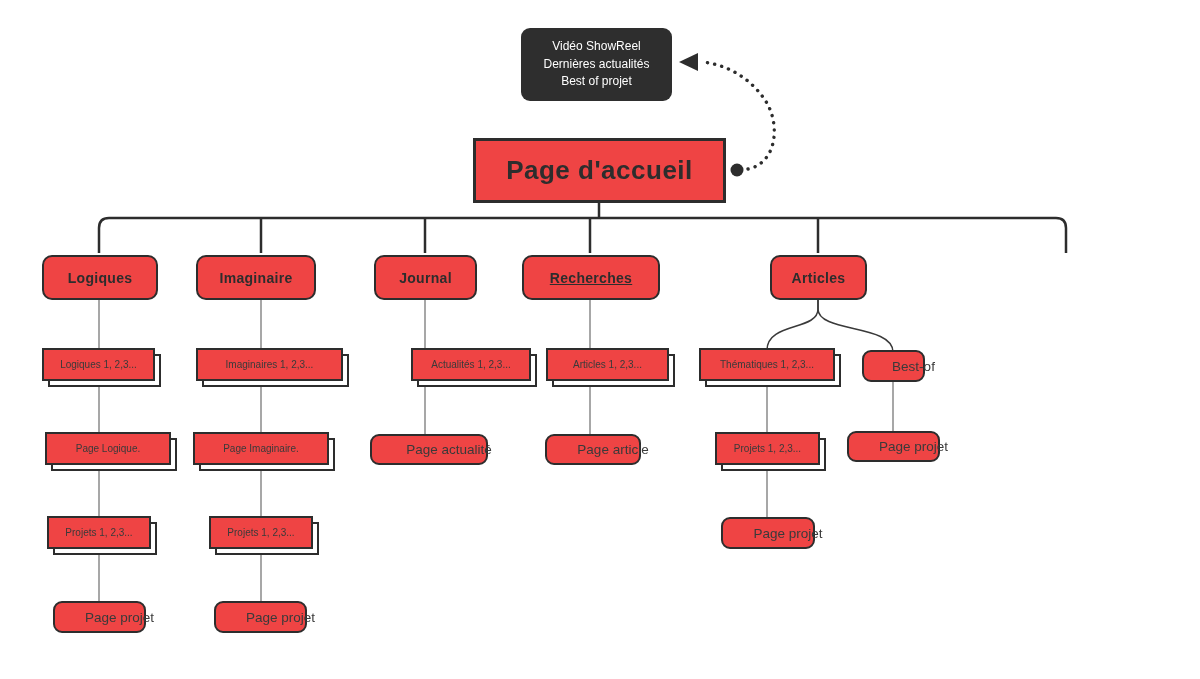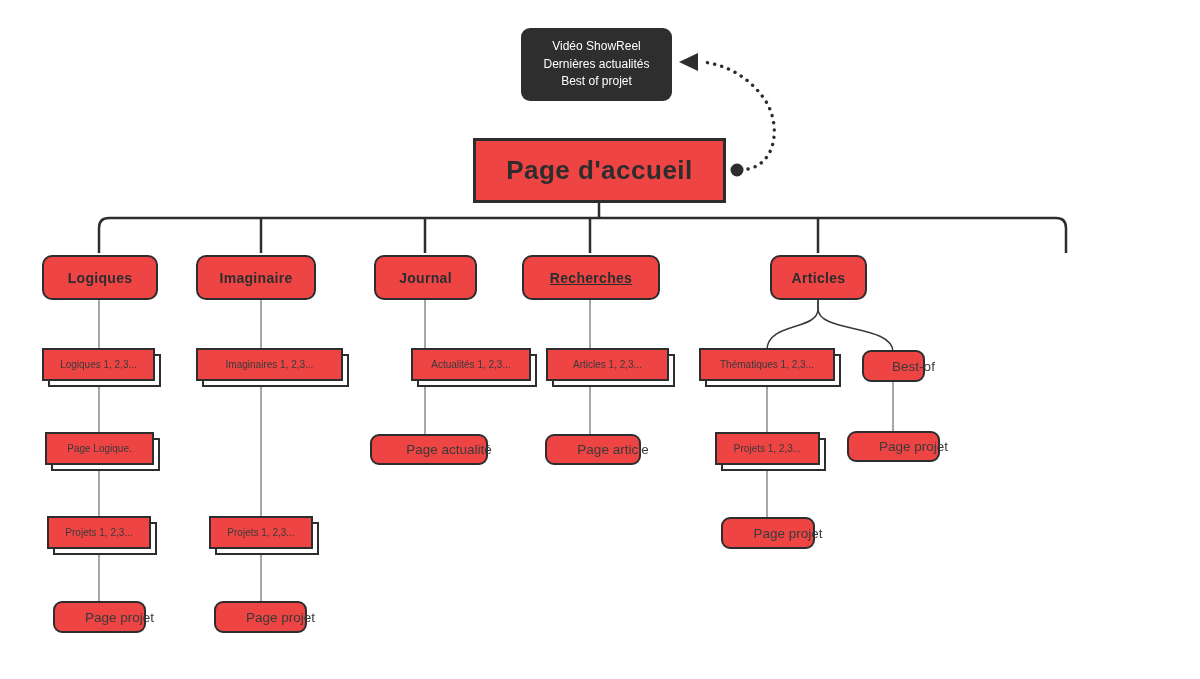--- a/index.html
+++ b/index.html
@@ -101,21 +101,22 @@
   <div class="node section" style="left:770px;top:255px;width:97px;height:45px;">Articles</div>
 
 
   <div class="node stacked" style="left:42px;top:348px;width:113px;height:33px;">Logiques 1, 2,3...</div>
   <div class="node stacked" style="left:196px;top:348px;width:147px;height:33px;">Imaginaires 1, 2,3...</div>
   <div class="node stacked" style="left:365px;top:348px;width:120px;height:33px;margin-left:46px;">Actualités 1, 2,3...</div>
   <div class="node stacked" style="left:506px;top:348px;width:123px;height:33px;margin-left:40px;">Articles 1, 2,3...</div>
   <div class="node stacked" style="left:699px;top:348px;width:136px;height:33px;">Thématiques 1, 2,3...</div>
   <div class="node leaf" style="left:862px;top:350px;width:63px;height:32px;">Best-of</div>
 
-  <div class="node stacked" style="left:45px;top:432px;width:109px;height:33px;">Page Logique.</div>
+  <div class="node stacked" style="left:45px;top:432px;width:126px;height:33px;">Page Logique.</div>
+  <div class="node stacked" style="left:193px;top:432px;width:136px;height:33px;">Page Imaginaire.</div>
   <div class="node leaf" style="left:370px;top:434px;width:118px;height:31px;">Page actualité</div>
   <div class="node leaf" style="left:545px;top:434px;width:96px;height:31px;">Page article</div>
   <div class="node stacked" style="left:715px;top:432px;width:105px;height:33px;">Projets 1, 2,3...</div>
   <div class="node leaf" style="left:847px;top:431px;width:93px;height:31px;">Page projet</div>
 
   <div class="node stacked" style="left:47px;top:516px;width:104px;height:33px;">Projets 1, 2,3...</div>
   <div class="node stacked" style="left:209px;top:516px;width:104px;height:33px;">Projets 1, 2,3...</div>
   <div class="node leaf" style="left:721px;top:517px;width:94px;height:32px;">Page projet</div>
 
   <div class="node leaf" style="left:53px;top:601px;width:93px;height:32px;">Page projet</div>

